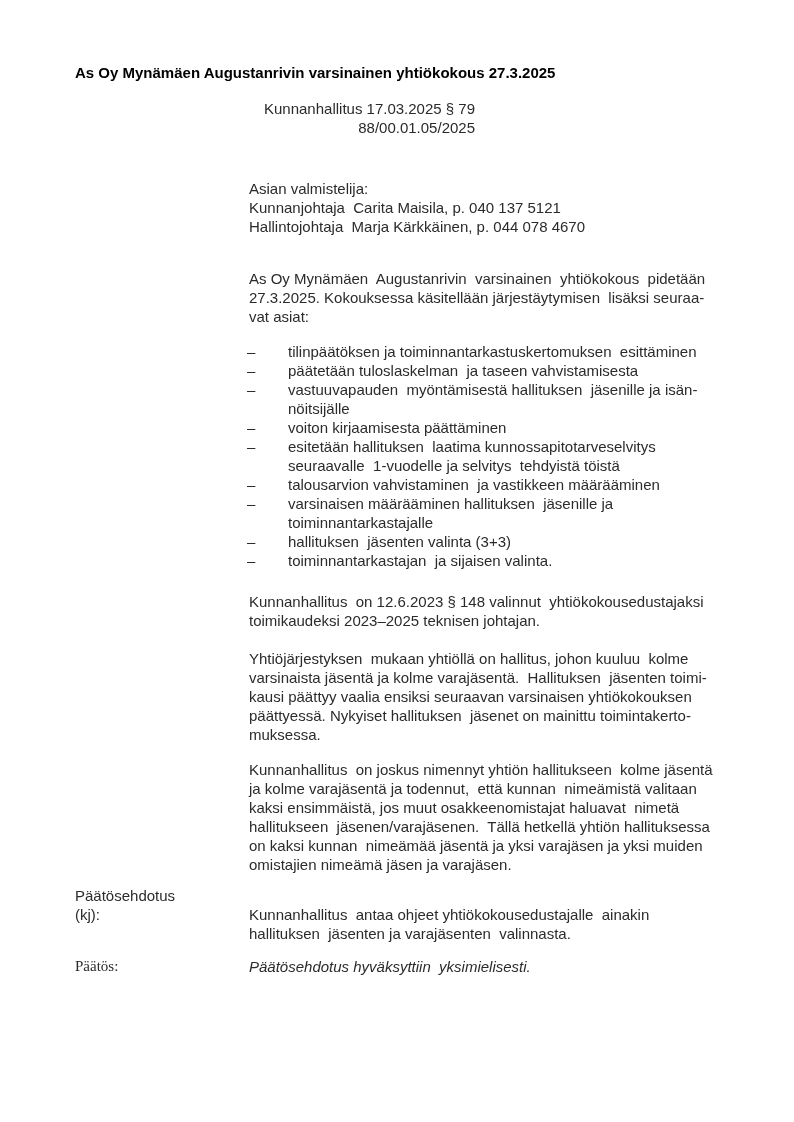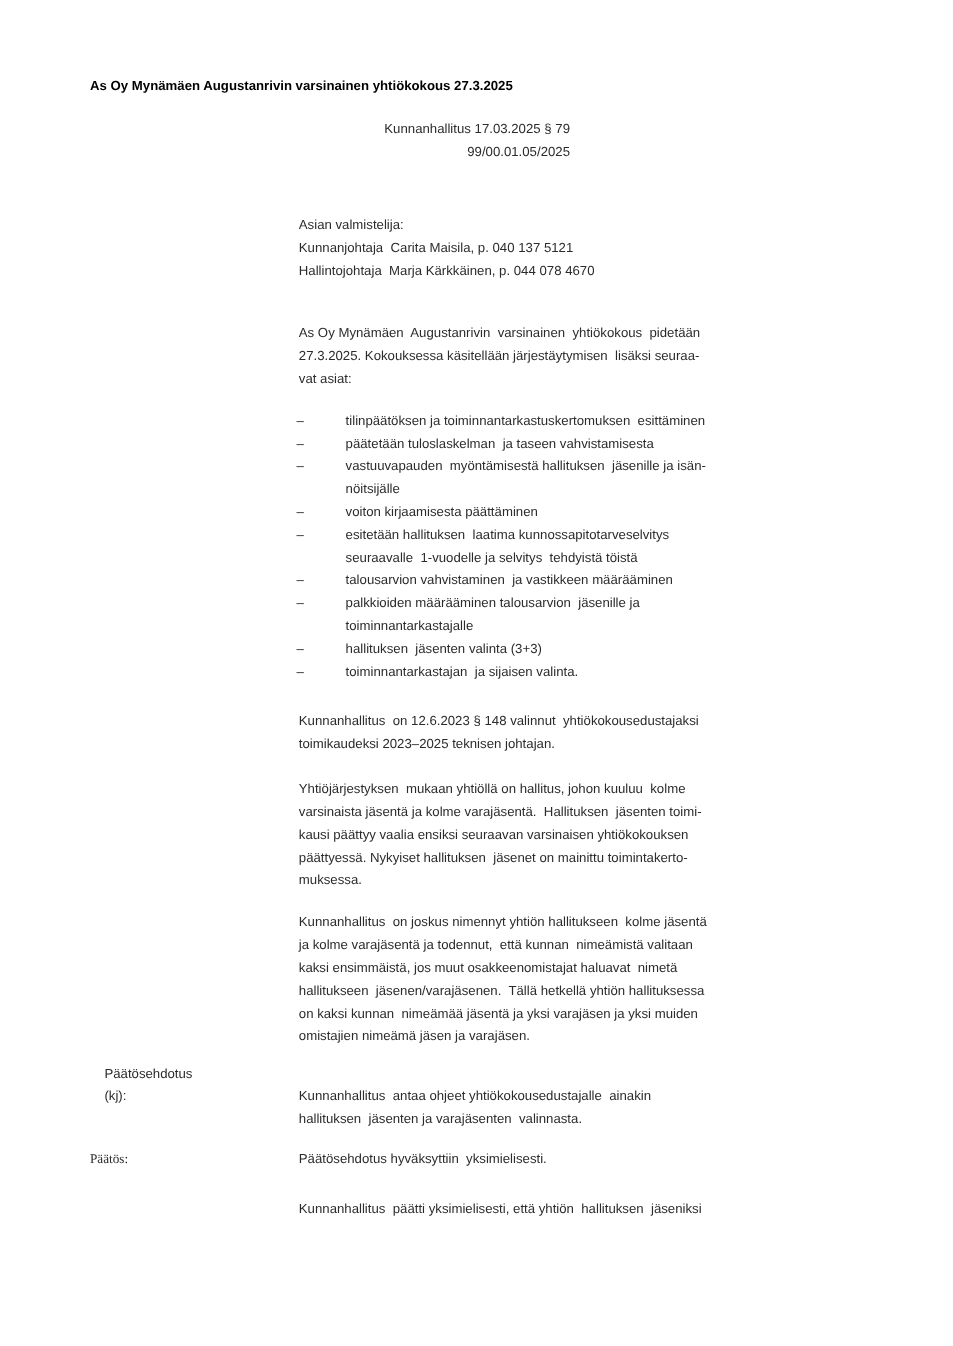--- a/index.html
+++ b/index.html
@@ -6,21 +6,21 @@
     margin: 0;
     padding: 0;
     background: #ffffff;
   }
   .page {
     position: relative;
     width: 794px;
     height: 1122px;
     background: #ffffff;
     font-family: "Liberation Sans", "DejaVu Sans", sans-serif;
-    font-size: 11px;
+    font-size: 15px;
     line-height: 19px;
     color: #2b2b2b;
     overflow: hidden;
   }
   .abs { position: absolute; }
   .pre { white-space: pre-wrap; }
   .doc-title {
     left: 75px;
     top: 63px;
     width: 660px;
@@ -51,42 +51,41 @@
   .agenda-text {
     flex: 1 1 auto;
   }
   .para-representative { top: 592px; }
   .para-articles { top: 649px; }
   .para-practice { top: 760px; }
   .proposal-label {
     left: 75px;
     top: 886px;
     width: 170px;
-    margin-left: 12px;
   }
   .proposal-body { top: 905px; }
   .decision-label {
     left: 75px;
     top: 957px;
     width: 170px;
     font-family: Liberation Serif, serif;
   }
-  .decision-body { top: 957px; }
+  .decision-body { top: 957px; font-style: italic; }
   .decision-continuation { top: 999px; }
 </style>
 </head>
 <body>
 
 <div class="page">
 
   <div class="abs doc-title">As Oy Mynämäen Augustanrivin varsinainen yhtiökokous 27.3.2025</div>
 
   <div class="abs header-block">
     <div>Kunnanhallitus  17.03.2025 § 79</div>
-    <div>99/00.01.05/2025</div>
+    <div>88/00.01.05/2025</div>
   </div>
 
   <div class="abs col preparers-block pre">Asian valmistelija:
 Kunnanjohtaja  Carita Maisila, p. 040 137 5121
 Hallintojohtaja  Marja Kärkkäinen, p. 044 078 4670</div>
 
   <div class="abs col intro-para pre">As Oy Mynämäen  Augustanrivin  varsinainen  yhtiökokous  pidetään
 27.3.2025. Kokouksessa käsitellään järjestäytymisen  lisäksi seuraa-
 vat asiat:</div>
 
@@ -112,21 +111,21 @@
       <span class="agenda-dash">–</span>
       <span class="agenda-text pre">esitetään hallituksen  laatima kunnossapitotarveselvitys
 seuraavalle  1-vuodelle ja selvitys  tehdyistä töistä</span>
     </div>
     <div class="agenda-row">
       <span class="agenda-dash">–</span>
       <span class="agenda-text pre">talousarvion vahvistaminen  ja vastikkeen määrääminen</span>
     </div>
     <div class="agenda-row">
       <span class="agenda-dash">–</span>
-      <span class="agenda-text pre">palkkioiden määrääminen talousarvion  jäsenille ja
+      <span class="agenda-text pre">varsinaisen määrääminen hallituksen  jäsenille ja
 toiminnantarkastajalle</span>
     </div>
     <div class="agenda-row">
       <span class="agenda-dash">–</span>
       <span class="agenda-text pre">hallituksen  jäsenten valinta (3+3)</span>
     </div>
     <div class="agenda-row">
       <span class="agenda-dash">–</span>
       <span class="agenda-text pre">toiminnantarkastajan  ja sijaisen valinta.</span>
     </div>
@@ -151,15 +150,14 @@
   <div class="abs proposal-label pre">Päätösehdotus
 (kj):</div>
 
   <div class="abs col proposal-body pre">Kunnanhallitus  antaa ohjeet yhtiökokousedustajalle  ainakin
 hallituksen  jäsenten ja varajäsenten  valinnasta.</div>
 
   <div class="abs decision-label">Päätös:</div>
 
   <div class="abs col decision-body pre">Päätösehdotus hyväksyttiin  yksimielisesti.</div>
 
-  <div class="abs col decision-continuation pre">Kunnanhallitus  päätti yksimielisesti, että yhtiön  hallituksen  jäseniksi</div>
 
 </div>
 
 </body></html>

